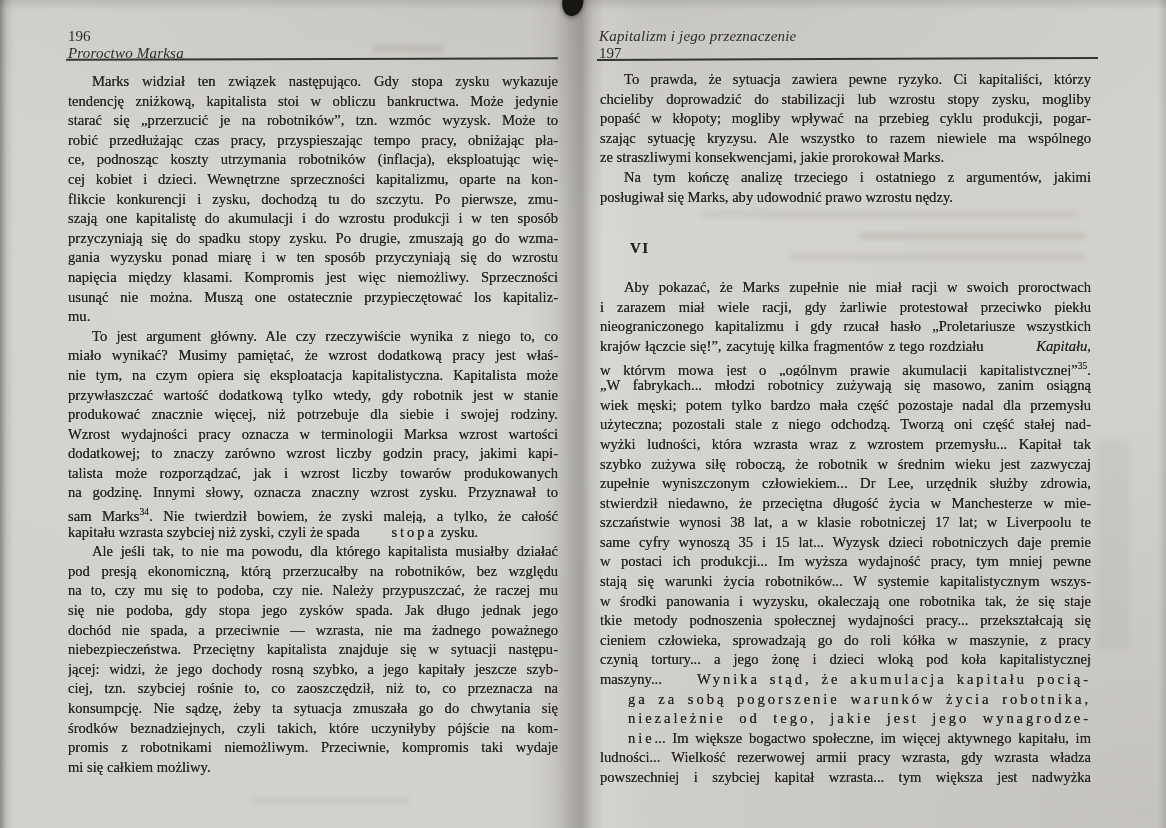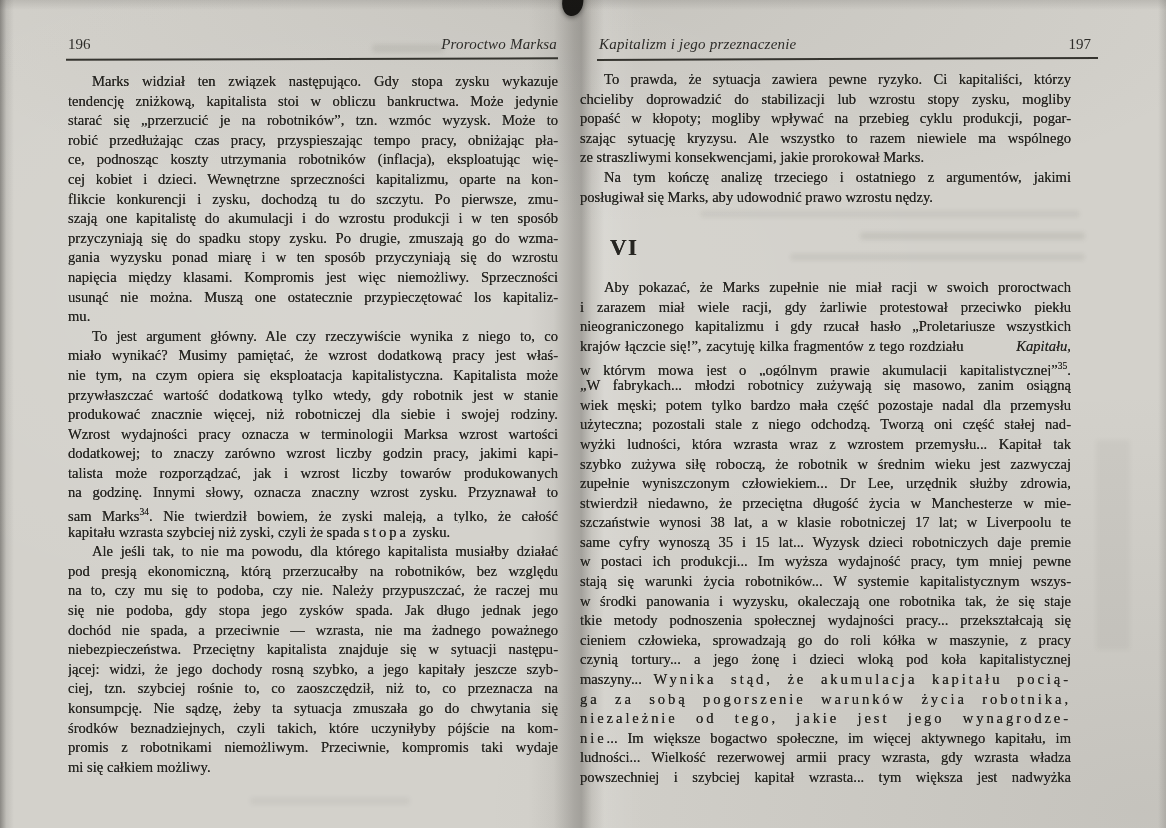--- a/index.html
+++ b/index.html
@@ -32,51 +32,51 @@
       rgba(255,255,255,0.10) 66%, transparent 100%);
   }
   .spine-notch {
     position:absolute; left:562px; top:-5px; width:21px; height:21px;
     background:#171614; border-radius: 0 0 55% 45% / 0 0 70% 60%;
     transform: rotate(4deg);
     box-shadow: 0 2px 4px rgba(23,22,20,0.45);
   }
   
   .running-head {
-    position:absolute; top:36px; height:20px;
+    position:absolute; top:28px; height:20px;
     display:flex; justify-content:space-between; align-items:baseline;
-    font-size:15px; color:#2d2c29;
+    font-size:15px; color:#2d2c29;flex-direction:column;
   }
   .rh-left  { left:68px;  width:489px; }
   .rh-right { left:599px; width:492px; }
   .running-title { font-style: italic; letter-spacing: 0.2px; }
   .page-number   { font-style: normal; }
   .head-rule {
     position:absolute; top:58px; height:0;
     border-top: 2px solid #35342f;
   }
   .hr-left  { left:66px;  width:492px; transform: rotate(-0.15deg); }
   .hr-right { left:597px; width:501px; transform: rotate(-0.25deg); }
   
   .page-body { position:absolute; width:490px; }
   .body-left  { left:68px;  top:72px; }
-  .body-right { left:580px; top:70px; width:491px; }
+  .body-right { left:600px; top:70px; width:491px; }
   .line {
     height:19.6px; line-height:19.6px; font-size:14.6px; color:#262521;
     text-align: justify; text-align-last: justify;
     overflow: hidden; text-shadow: 0 0 0.5px rgba(38,37,33,0.85);
   }
   .line.indent { padding-left: 24px; }
   .line.last   { text-align-last: left; }
   .sup { vertical-align: super; font-size: 9.5px; letter-spacing: 0; }
   .it  { font-style: italic; margin-left: 48px; }
-  .sp  { letter-spacing: 0.2em; }
+  .sp  { letter-spacing: 0.2em; margin-left: 28px; }
   .section-heading {
     margin: 30px 0 19px 30px; height: 22px; line-height: 22px;
-    font-weight: bold; font-size: 23px; letter-spacing: 1.5px; color:#262521;
+    font-weight: bold; font-size: 15px; letter-spacing: 1.5px; color:#262521;
     text-shadow: 0 0 0.5px rgba(38,37,33,0.85);
   }
   
   .ghost {
     position:absolute; background: rgba(80,76,69,0.10);
     filter: blur(2px); border-radius: 4px;
   }
 </style>
 </head>
 <body>
@@ -112,21 +112,21 @@
       <div class="line"><span>szają one kapitalistę do akumulacji i do wzrostu produkcji i w ten sposób</span></div>
       <div class="line"><span>przyczyniają się do spadku stopy zysku. Po drugie, zmuszają go do wzma-</span></div>
       <div class="line"><span>gania wyzysku ponad miarę i w ten sposób przyczyniają się do wzrostu</span></div>
       <div class="line"><span>napięcia między klasami. Kompromis jest więc niemożliwy. Sprzeczności</span></div>
       <div class="line"><span>usunąć nie można. Muszą one ostatecznie przypieczętować los kapitaliz-</span></div>
       <div class="line last"><span>mu.</span></div>
       <div class="line indent"><span>To jest argument główny. Ale czy rzeczywiście wynika z niego to, co</span></div>
       <div class="line"><span>miało wynikać? Musimy pamiętać, że wzrost dodatkową pracy jest właś-</span></div>
       <div class="line"><span>nie tym, na czym opiera się eksploatacja kapitalistyczna. Kapitalista może</span></div>
       <div class="line"><span>przywłaszczać wartość dodatkową tylko wtedy, gdy robotnik jest w stanie</span></div>
-      <div class="line"><span>produkować znacznie więcej, niż robotniczej dla siebie i swojej rodziny.</span></div>
+      <div class="line"><span>produkować znacznie więcej, niż potrzebuje dla siebie i swojej rodziny.</span></div>
       <div class="line"><span>Wzrost wydajności pracy oznacza w terminologii Marksa wzrost wartości</span></div>
       <div class="line"><span>dodatkowej; to znaczy zarówno wzrost liczby godzin pracy, jakimi kapi-</span></div>
       <div class="line"><span>talista może rozporządzać, jak i wzrost liczby towarów produkowanych</span></div>
       <div class="line"><span>na godzinę. Innymi słowy, oznacza znaczny wzrost zysku. Przyznawał to</span></div>
       <div class="line"><span>sam Marks</span><span class="sup">34</span><span>. Nie twierdził bowiem, że zyski maleją, a tylko, że całość</span></div>
       <div class="line last"><span>kapitału wzrasta szybciej niż zyski, czyli że spada </span><span class="sp">stopa</span><span> zysku.</span></div>
       <div class="line indent"><span>Ale jeśli tak, to nie ma powodu, dla którego kapitalista musiałby działać</span></div>
       <div class="line"><span>pod presją ekonomiczną, którą przerzucałby na robotników, bez względu</span></div>
       <div class="line"><span>na to, czy mu się to podoba, czy nie. Należy przypuszczać, że raczej mu</span></div>
       <div class="line"><span>się nie podoba, gdy stopa jego zysków spada. Jak długo jednak jego</span></div>

